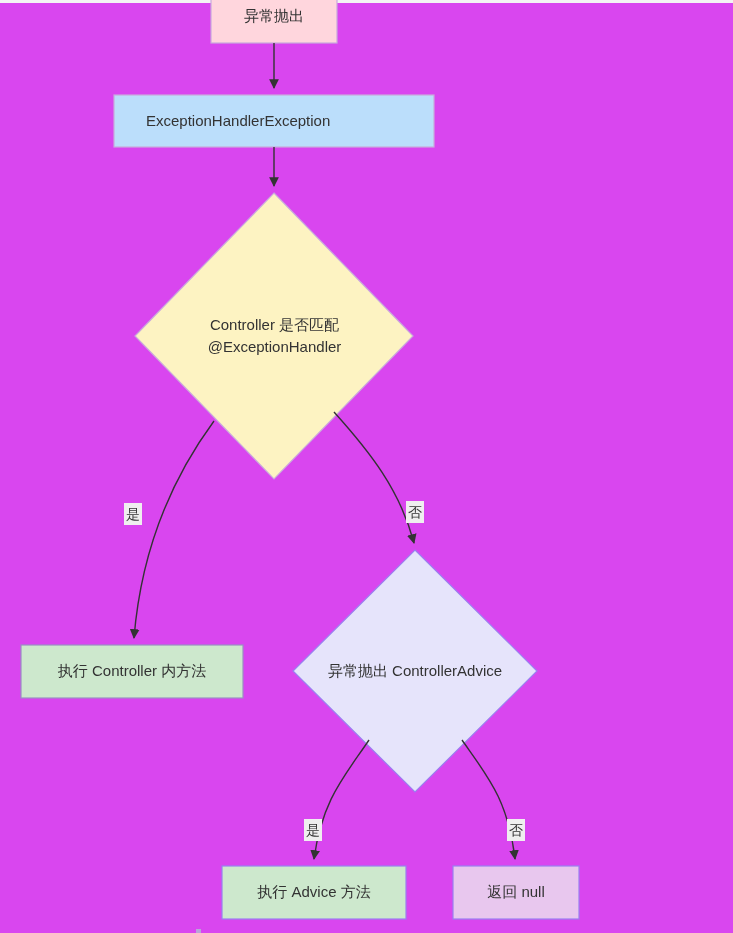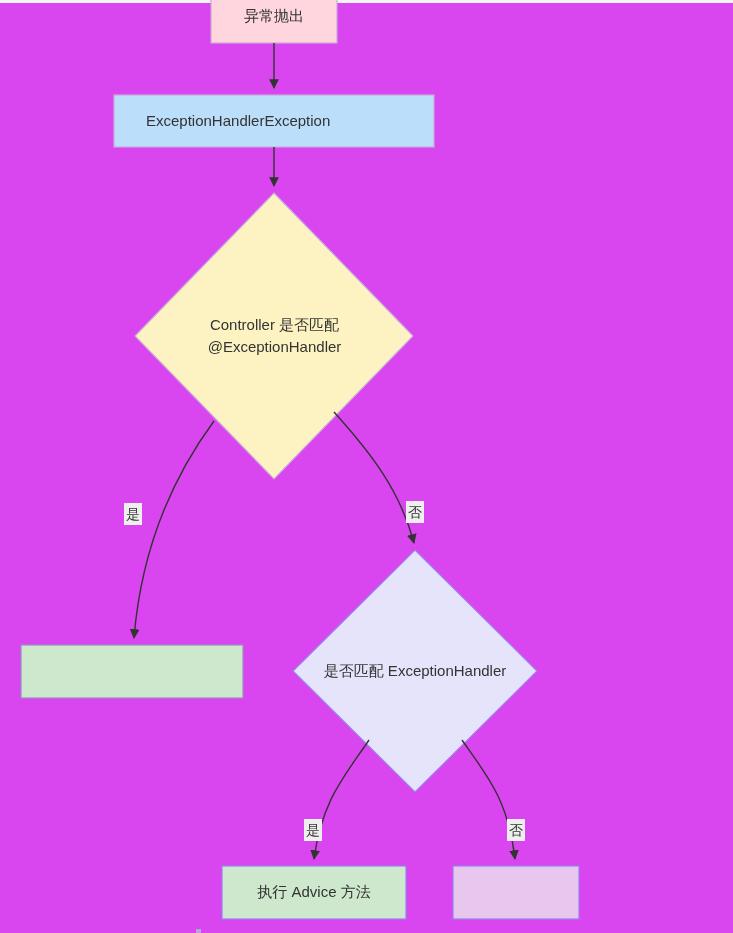--- a/index.html
+++ b/index.html
@@ -98,25 +98,27 @@
 
   <div class="sliver" style="left:196px; top:929px; width:5px; height:4px;"></div>
 
   <div class="node-label" style="left:211px; top:-10px; width:126px; height:53px;">异常抛出</div>
 
   <div class="node-label" style="left:114px; top:95px; width:320px; height:52px; justify-content:flex-start; padding-left:32px; box-sizing:border-box;">ExceptionHandlerException</div>
 
   <div class="node-label" style="left:175px; top:303px; width:199px; height:66px;">Controller 是否匹配
 @ExceptionHandler</div>
 
+  <div class="node-label" style="left:21px; top:645px; width:222px; height:53px;">执行 Controller 内方法</div>
 
-  <div class="node-label" style="left:303px; top:658px; width:224px; height:27px;">是否匹配 ExceptionHandler</div>
+  <div class="node-label" style="left:303px; top:658px; width:224px; height:27px;">异常抛出 ControllerAdvice</div>
 
   <div class="node-label" style="left:222px; top:866px; width:184px; height:53px;">执行 Advice 方法</div>
 
+  <div class="node-label" style="left:453px; top:866px; width:126px; height:53px;">返回 null</div>
 
   <div class="edge-label" style="left:124px; top:503px;">是</div>
 
   <div class="edge-label" style="left:406px; top:501px;">否</div>
 
   <div class="edge-label" style="left:304px; top:819px;">是</div>
 
   <div class="edge-label" style="left:507px; top:819px;">否</div>
 
 </div>

